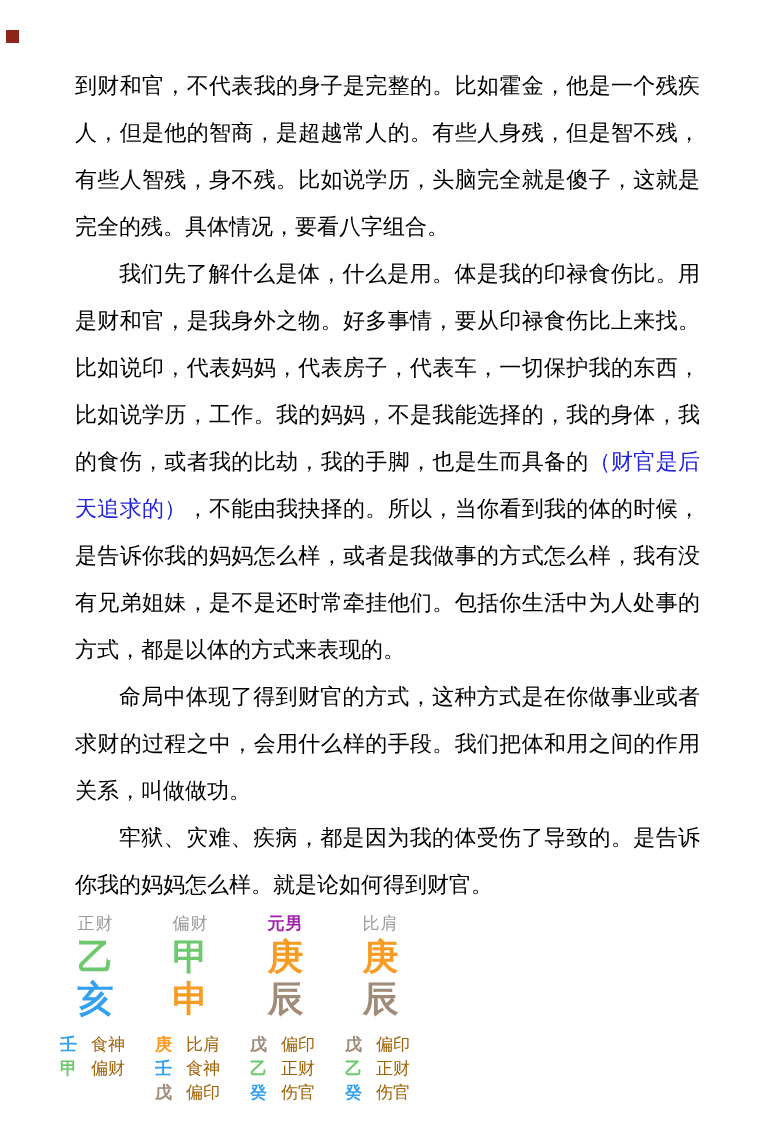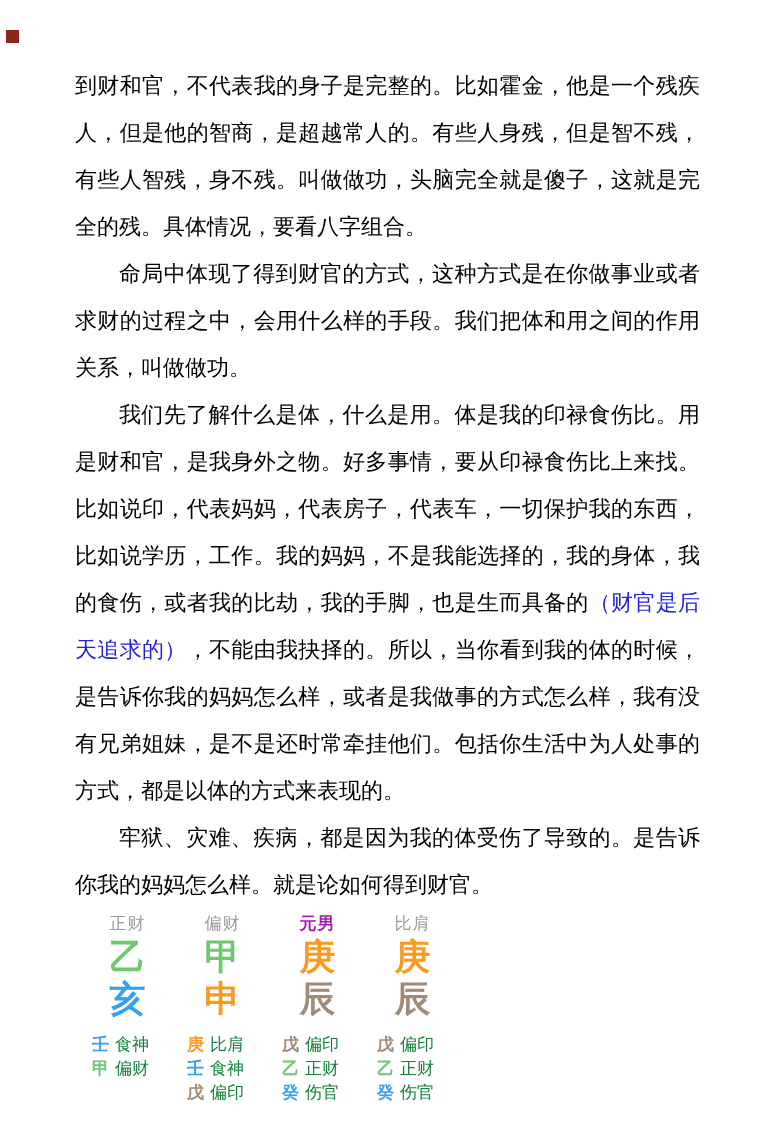--- a/index.html
+++ b/index.html
@@ -41,21 +41,21 @@
   }
   .content p.indent {
     text-indent: 2em;
   }
   .link {
     cursor: pointer;
   }
   
   .bazi {
     margin-top: 2px;
-    padding-left: 80px;
+    padding-left: 48px;
     display: flex;
   }
   .bazi-col {
     width: 95px;
     flex: 0 0 95px;
   }
   .tengod {
     text-align: center;
     font-size: 17px;
     line-height: 26px;
@@ -81,40 +81,40 @@
   .hrow {
     font-size: 17px;
     line-height: 24px;
     height: 24px;
     white-space: nowrap;
   }
   .hstem {
     font-weight: 700;
   }
   .hgod {
-    color: #15803d;
-    margin-left: 6px;
+    color: #a16207;
+    margin-left: 14px;
   }
 </style>
 </head>
 <body>
 
 <div class="page">
 
   <div class="red-mark" style="background: rgb(142, 37, 26);"></div>
 
   <div class="content">
     <p>
-      <span>到财和官，不代表我的身子是完整的。比如霍金，他是一个残疾人，但是他的智商，是超越常人的。有些人身残，但是智不残，有些人智残，身不残。叫做做功，头脑完全就是傻子，这就是完全的残。具体情况，要看八字组合。</span>
+      <span>到财和官，不代表我的身子是完整的。比如霍金，他是一个残疾人，但是他的智商，是超越常人的。有些人身残，但是智不残，有些人智残，身不残。比如说学历，头脑完全就是傻子，这就是完全的残。具体情况，要看八字组合。</span>
+    </p>
+    <p class="indent">
+      <span>我们先了解什么是体，什么是用。体是我的印禄食伤比。用是财和官，是我身外之物。好多事情，要从印禄食伤比上来找。比如说印，代表妈妈，代表房子，代表车，一切保护我的东西，比如说学历，工作。我的妈妈，不是我能选择的，我的身体，我的食伤，或者我的比劫，我的手脚，也是生而具备的</span><span class="link" style="color: rgb(34, 34, 221);">（财官是后天追求的）</span><span>，不能由我抉择的。所以，当你看到我的体的时候，是告诉你我的妈妈怎么样，或者是我做事的方式怎么样，我有没有兄弟姐妹，是不是还时常牵挂他们。包括你生活中为人处事的方式，都是以体的方式来表现的。</span>
     </p>
     <p class="indent">
       <span>命局中体现了得到财官的方式，这种方式是在你做事业或者求财的过程之中，会用什么样的手段。我们把体和用之间的作用关系，叫做做功。</span>
-    </p>
-    <p class="indent">
-      <span>我们先了解什么是体，什么是用。体是我的印禄食伤比。用是财和官，是我身外之物。好多事情，要从印禄食伤比上来找。比如说印，代表妈妈，代表房子，代表车，一切保护我的东西，比如说学历，工作。我的妈妈，不是我能选择的，我的身体，我的食伤，或者我的比劫，我的手脚，也是生而具备的</span><span class="link" style="color: rgb(34, 34, 221);">（财官是后天追求的）</span><span>，不能由我抉择的。所以，当你看到我的体的时候，是告诉你我的妈妈怎么样，或者是我做事的方式怎么样，我有没有兄弟姐妹，是不是还时常牵挂他们。包括你生活中为人处事的方式，都是以体的方式来表现的。</span>
     </p>
     <p class="indent">
       <span>牢狱、灾难、疾病，都是因为我的体受伤了导致的。是告诉你我的妈妈怎么样。就是论如何得到财官。</span>
     </p>
   </div>
 
   <div class="bazi">
 
     <div class="bazi-col">
       <div class="tengod">正财</div>

